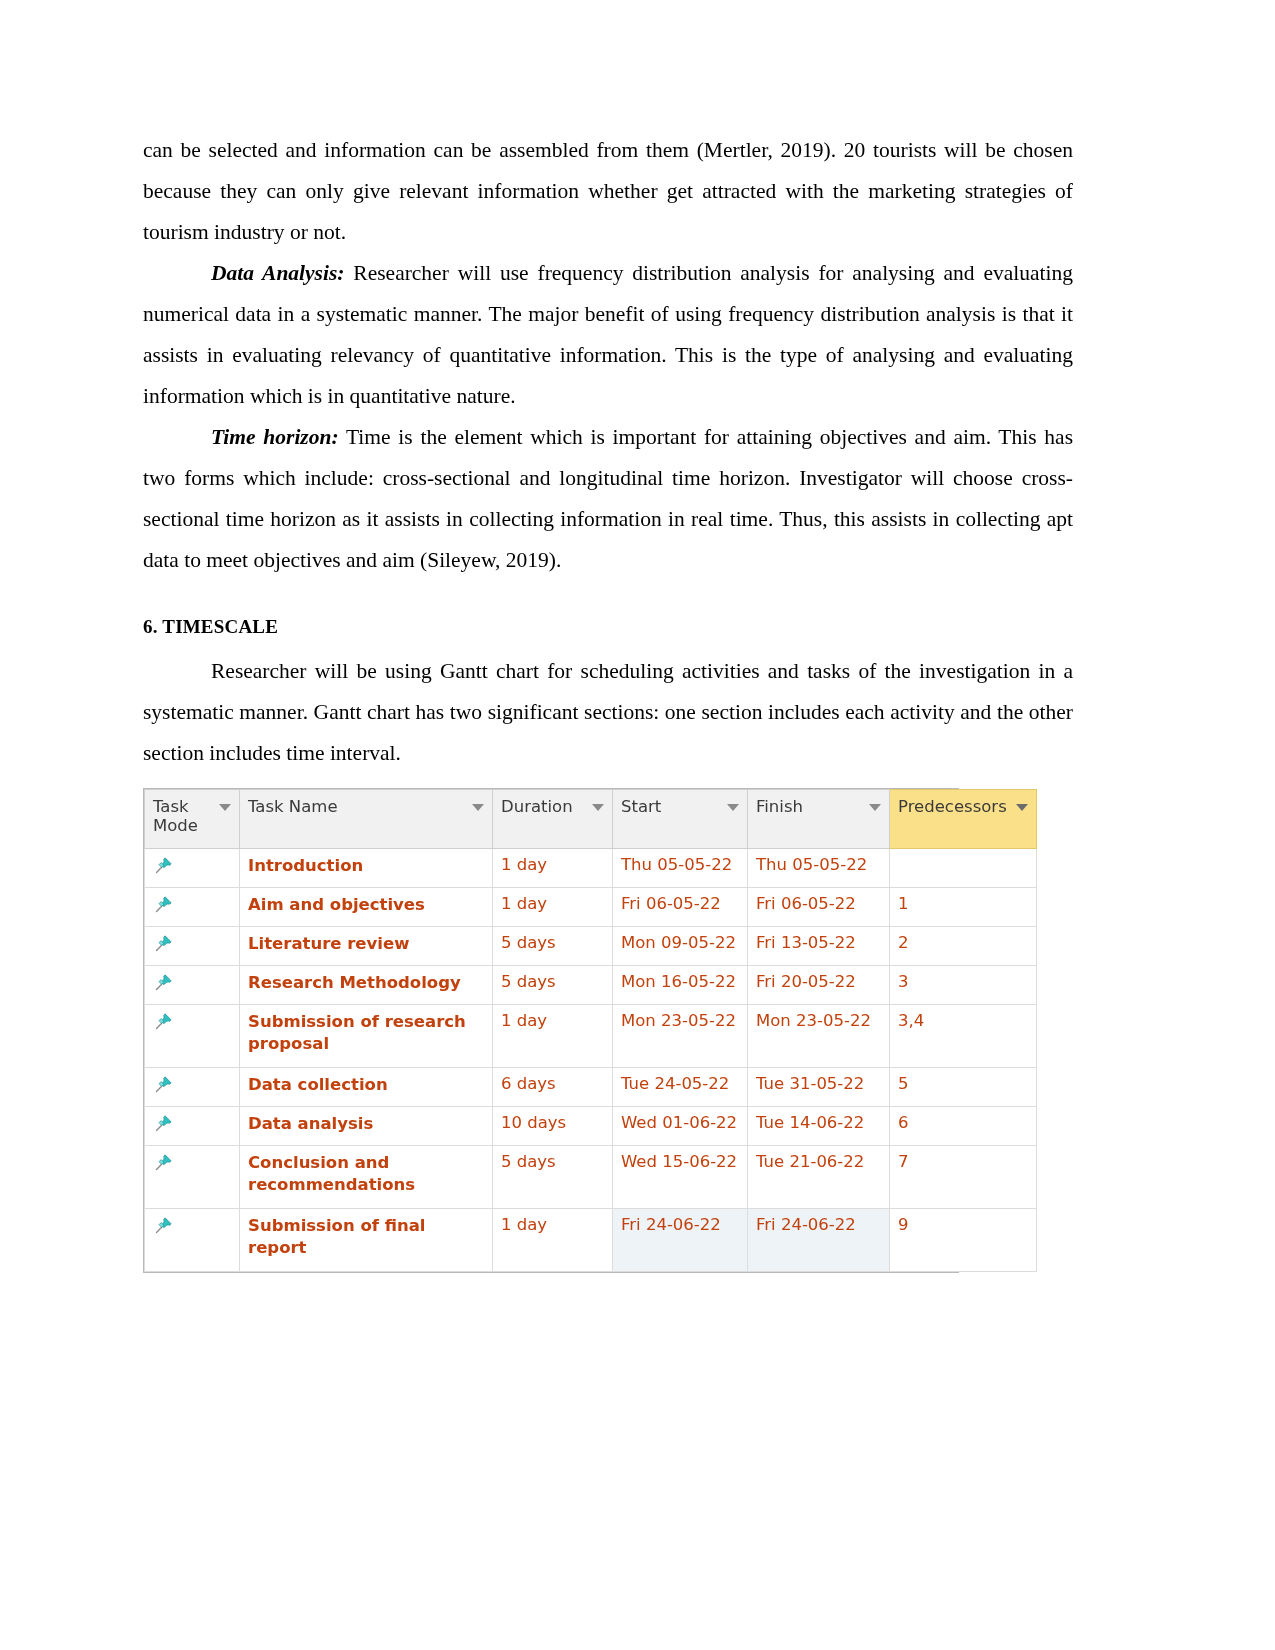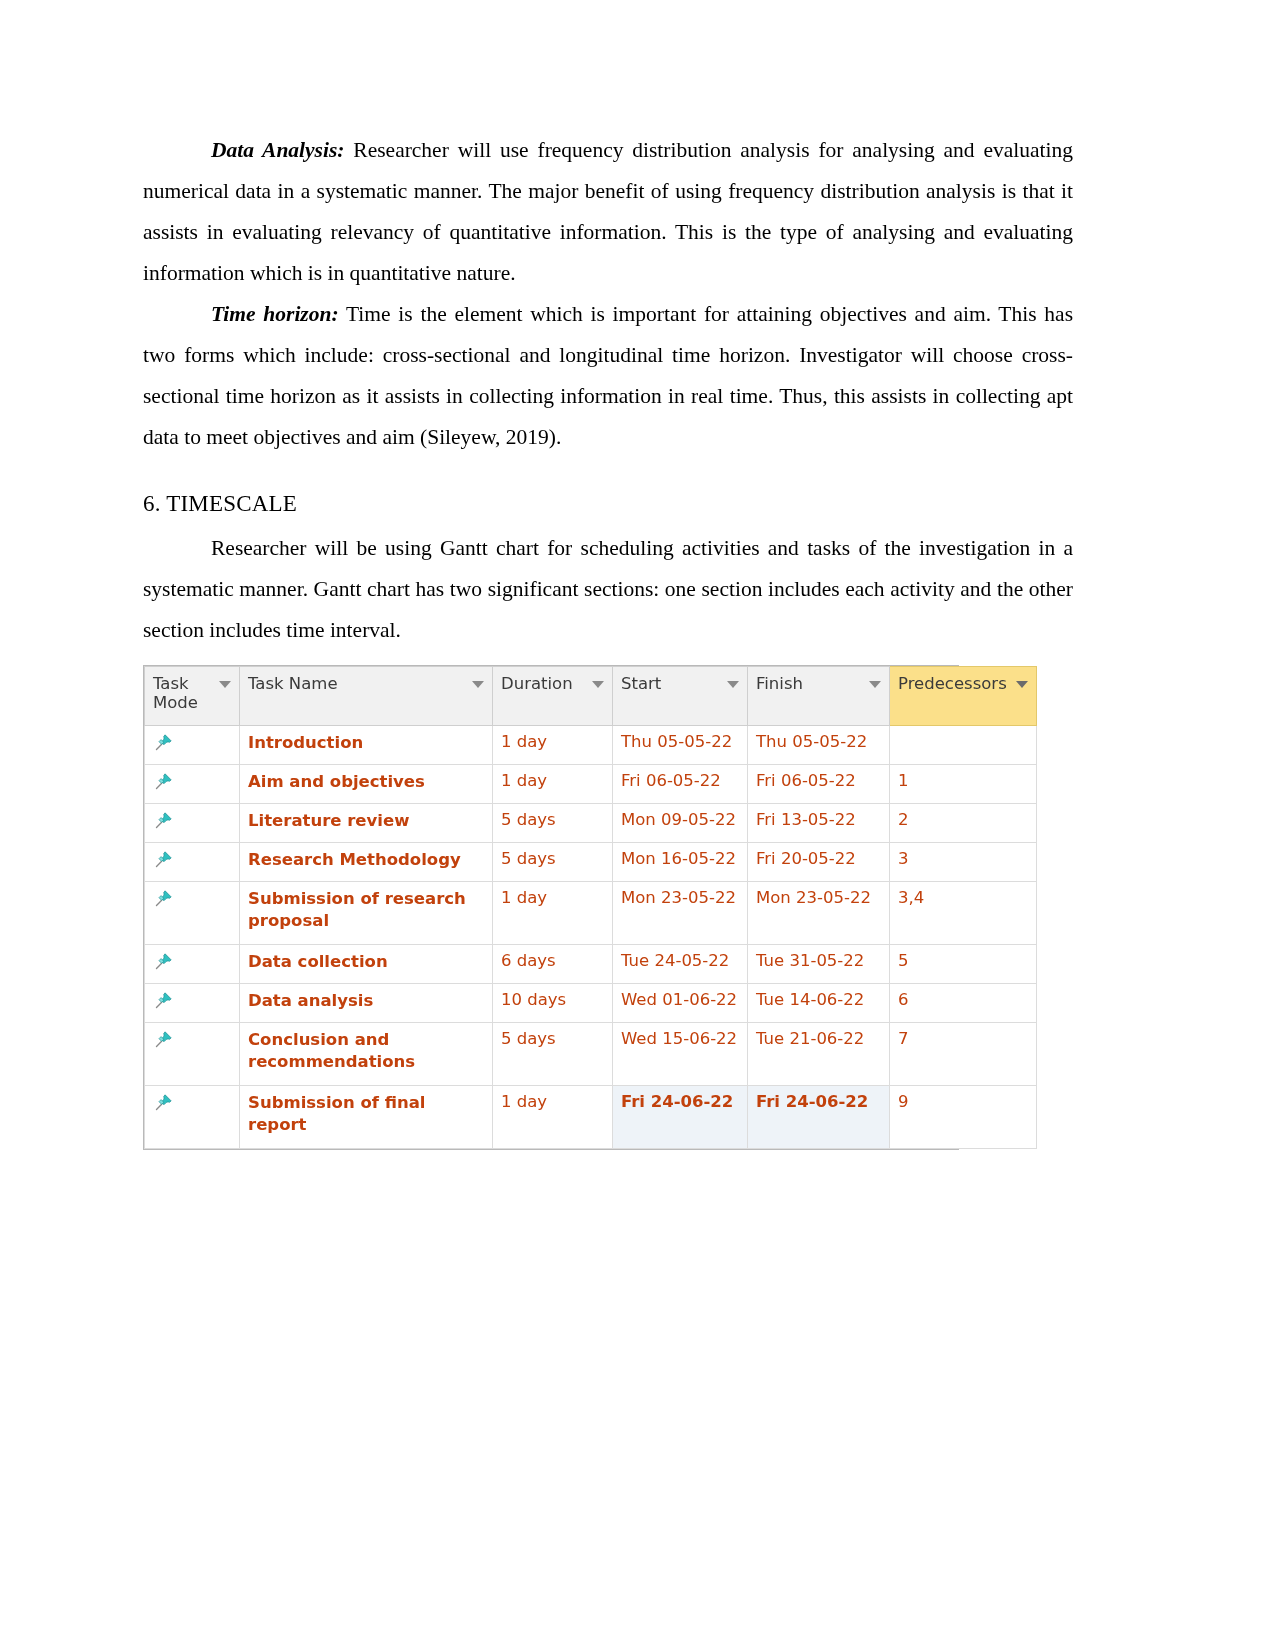--- a/index.html
+++ b/index.html
@@ -35,22 +35,22 @@
     text-justify: inter-word;
   }
   p.indent {
     text-indent: 68px;
   }
   .bi {
     font-weight: bold;
     font-style: italic;
   }
   h2.section-head {
-    font-size: 23px;
-    font-weight: normal;
+    font-size: 19px;
+    font-weight: bold;
     margin: 26px 0 4px 0;
     line-height: 40px;
     letter-spacing: 0.2px;
   }
 
   
   .gantt-wrap {
     margin-top: 14px;
     width: 816px;
     font-family: "DejaVu Sans", sans-serif;
@@ -135,29 +135,29 @@
     border-left: 1px solid #dcdcdc;
   }
 
   .pin-icon {
     display: inline-block;
     width: 20px; height: 20px;
     vertical-align: middle;
   }
   .last-row td.start-cell, .last-row td.finish-cell {
     background: #eef3f8;
-    font-weight: bold;
   }
 </style>
 </head>
 <body>
 
 <div class="page">
   <div class="content">
 
+    <p class="body-par"><span>can be selected and information can be assembled from them (Mertler, 2019). 20 tourists will be chosen because they can only give relevant information whether get attracted with the marketing strategies of tourism industry or not.</span></p>
 
     <p class="body-par indent"><span class="bi">Data Analysis:</span><span> Researcher will use frequency distribution analysis for analysing and evaluating numerical data in a systematic manner. The major benefit of using frequency distribution analysis is that it assists in evaluating relevancy of quantitative information. This is the type of analysing and evaluating information which is in quantitative nature.</span></p>
 
     <p class="body-par indent"><span class="bi">Time horizon:</span><span> Time is the element which is important for attaining objectives and aim. This has two forms which include: cross-sectional and longitudinal time horizon. Investigator will choose cross-sectional time horizon as it assists in collecting information in real time. Thus, this assists in collecting apt data to meet objectives and aim (Sileyew, 2019).</span></p>
 
     <h2 class="section-head">6. TIMESCALE</h2>
 
     <p class="body-par indent"><span>Researcher will be using Gantt chart for scheduling activities and tasks of the investigation in a systematic manner. Gantt chart has two significant sections: one section includes each activity and the other section includes time interval.</span></p>
 
     <div class="gantt-wrap">

